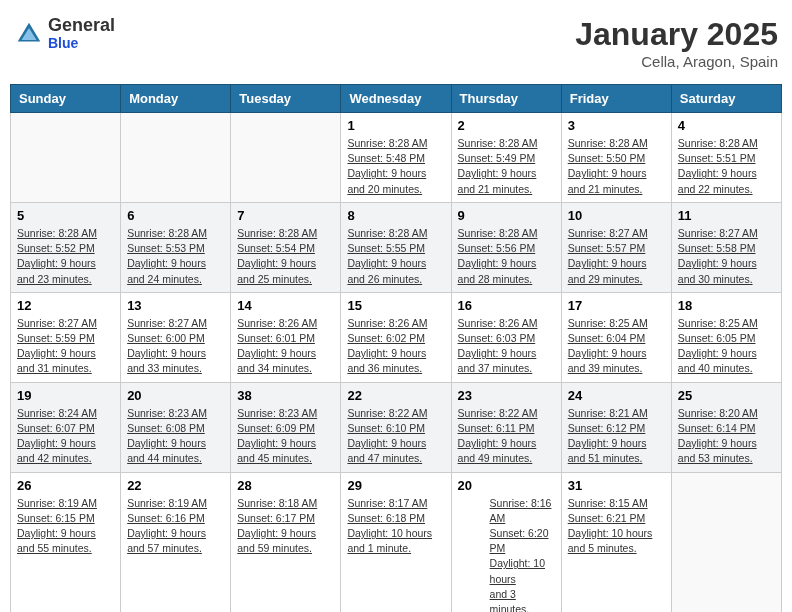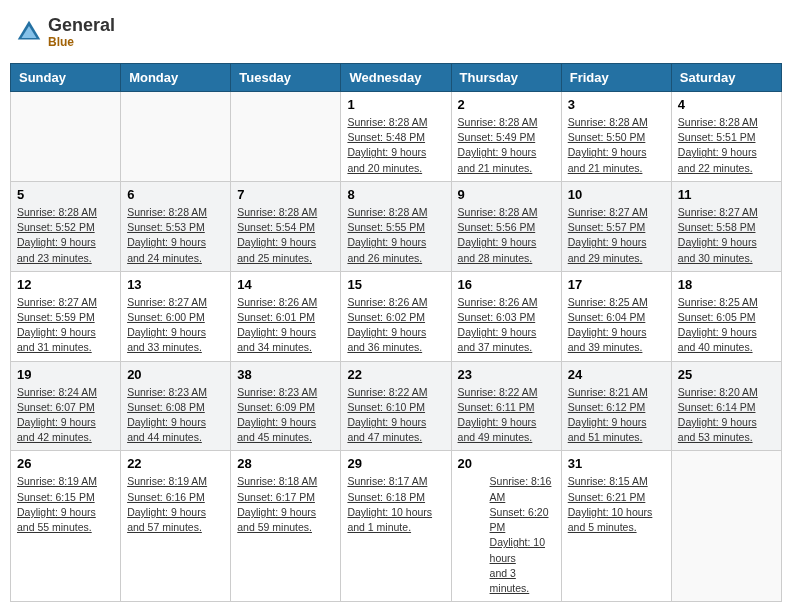--- a/index.html
+++ b/index.html
@@ -25,23 +25,23 @@
       display: flex;
       flex-direction: column;
       line-height: 1.1;
     }
     .logo-general {
       font-size: 18px;
       font-weight: bold;
       color: #333;
     }
     .logo-blue {
-      font-size: 12px;
+      font-size: 14px;
       font-weight: bold;
-      color: #a16207;
+      color: #1d4ed8;
     }
     .logo-icon {
       width: 30px;
       height: 30px;
       margin-right: 4px;
     }
     .title-block {
       text-align: right;
     }
     .month-title {
@@ -99,20 +99,24 @@
   <div class="logo">
     <svg class="logo-icon" viewBox="0 0 40 40">
       <polygon points="20,5 35,30 5,30" fill="#2471a3"></polygon>
       <polygon points="20,12 30,28 10,28" fill="#85c1e9"></polygon>
     </svg>
     <div class="logo-text">
       <span class="logo-general">General</span>
       <span class="logo-blue">Blue</span>
     </div>
   </div>
+  <div class="title-block">
+    <div class="month-title">January 2025</div>
+    <div class="location">Cella, Aragon, Spain</div>
+  </div>
 </div>
 
 <table class="calendar">
   <thead>
     <tr>
     <th>Sunday</th>
         <th>Monday</th>
         <th>Tuesday</th>
         <th>Wednesday</th>
         <th>Thursday</th>

